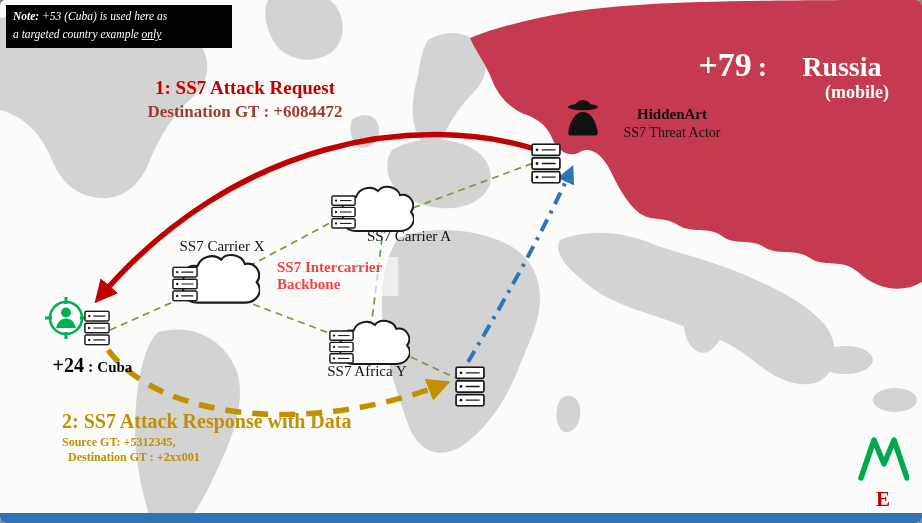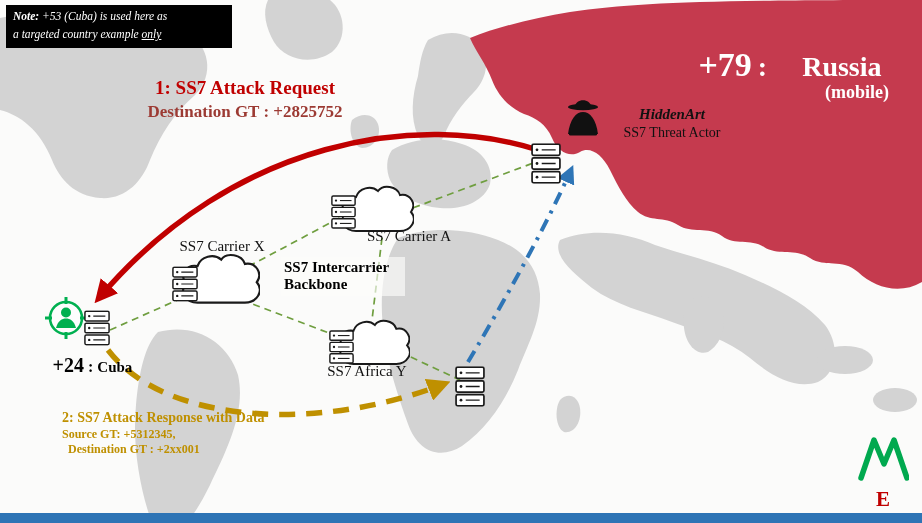--- a/index.html
+++ b/index.html
@@ -1,18 +1,18 @@
 <!DOCTYPE html>
 <html><head>
 <meta charset="utf-8">
 <style>
   html,body{margin:0;padding:0;background:#888;}
   .stage{
     position:relative;width:922px;height:523px;overflow:hidden;
-    background:#fcfcfb;font-family:"Liberation Serif",serif;
+    background:#fcfcfb;font-family:"Liberation Serif",serif;border-radius:6px;
   }
   .abs{position:absolute;}
   svg.maplayer{position:absolute;left:0;top:0;z-index:0;}
   .icon{position:absolute;z-index:2;}
   .txt{position:absolute;z-index:3;}
 
   .note{
     left:6px;top:5px;width:212px;background:#000;color:#fff;
     font-size:11.5px;font-style:italic;line-height:1.55;padding:3px 7px 4px 7px;
   }
@@ -23,41 +23,41 @@
   .step1 .t{font-size:19px;font-weight:bold;color:#c00000;}
   .step1 .l{font-size:17px;font-weight:bold;color:#9c3a33;}
 
   .russia-label{left:665px;top:46px;width:250px;color:#fff;text-align:center;}
   .russia-label .code{font-size:34px;font-weight:bold;margin-top:16px;}
   .russia-label .sep{font-size:28px;font-weight:bold;padding:0 6px;}
   .russia-label .name{font-size:28px;font-weight:bold;margin-left:29px;}
   .russia-label .sub{display:block;text-align:right;padding-right:26px;font-size:18px;font-weight:bold;margin-top:-2px;}
 
   .attacker-label{left:597px;top:104px;width:150px;text-align:center;color:#111;line-height:1.25;}
-  .attacker-label .nm{font-size:15px;font-weight:bold;font-style:italic;}
+  .attacker-label .nm{font-size:15px;font-weight:bold;}
   .attacker-label .rl{font-size:14px;display:block;}
 
   .carrier-label{font-size:15px;color:#111;text-align:center;width:120px;}
   .lbl-cx{left:162px;top:238px;}
   .lbl-ca{left:349px;top:228px;}
   .lbl-cy{left:307px;top:363px;}
 
-  .backbone{left:281px;top:257px;width:118px;color:#000000;font-weight:bold;
+  .backbone{left:274px;top:257px;width:118px;color:#ef4444;font-weight:bold;
     font-size:15px;line-height:1.15;background:rgba(252,252,250,.65);padding:2px 3px;}
 
   .step3{left:492px;top:269px;width:278px;color:#2e75b6;font-weight:bold;
     font-size:19px;line-height:1.45;font-family:"Liberation Sans",sans-serif;}
 
   .cuba-label{left:25px;top:354px;width:135px;text-align:center;color:#000;}
   .cuba-label .code{font-size:20px;font-weight:bold;}
   .cuba-label .sep{font-size:16px;font-weight:bold;padding:0 4px;}
   .cuba-label .name{font-size:15px;font-weight:bold;}
 
   .step2{left:62px;top:409px;width:400px;line-height:1.28;color:#bf9000;}
-  .step2 .t{font-size:14px;font-weight:bold;}
+  .step2 .t{font-size:20px;font-weight:bold;}
   .step2 .l{font-size:12px;font-weight:bold;}
   .step2 .l2{padding-left:6px;}
 
   .africa-label{left:440px;top:430px;display:flex;align-items:baseline;color:#000;}
   .africa-label .code{font-size:40px;font-weight:bold;}
   .africa-label .sep{font-size:30px;font-weight:bold;padding:0 10px;}
   .africa-label .name{font-size:29px;font-weight:bold;}
 
   .logo{left:856px;top:426px;width:54px;text-align:center;}
   .logo .letter{display:block;color:#c00000;font-weight:bold;font-size:21px;margin-top:1px;}
@@ -228,21 +228,21 @@
       </svg>
   </div>
 
   <div class="txt note">
     <span class="b">Note:</span><span> +53 (Cuba) is used here as</span><br>
     <span>a targeted country example </span><span class="u">only</span>
   </div>
 
   <div class="txt step1">
     <div class="t">1: SS7 Attack Request</div>
-    <div class="l">Destination GT : +2825752</div>
+    <div class="l">Destination GT : +6084472</div>
   </div>
 
   <div class="txt russia-label">
     <span class="code">+79</span><span class="sep">:</span><span class="name">Russia</span>
     <span class="sub">(mobile)</span>
   </div>
 
   <div class="txt attacker-label">
     <span class="nm">HiddenArt</span>
     <span class="rl">SS7 Threat Actor</span>

